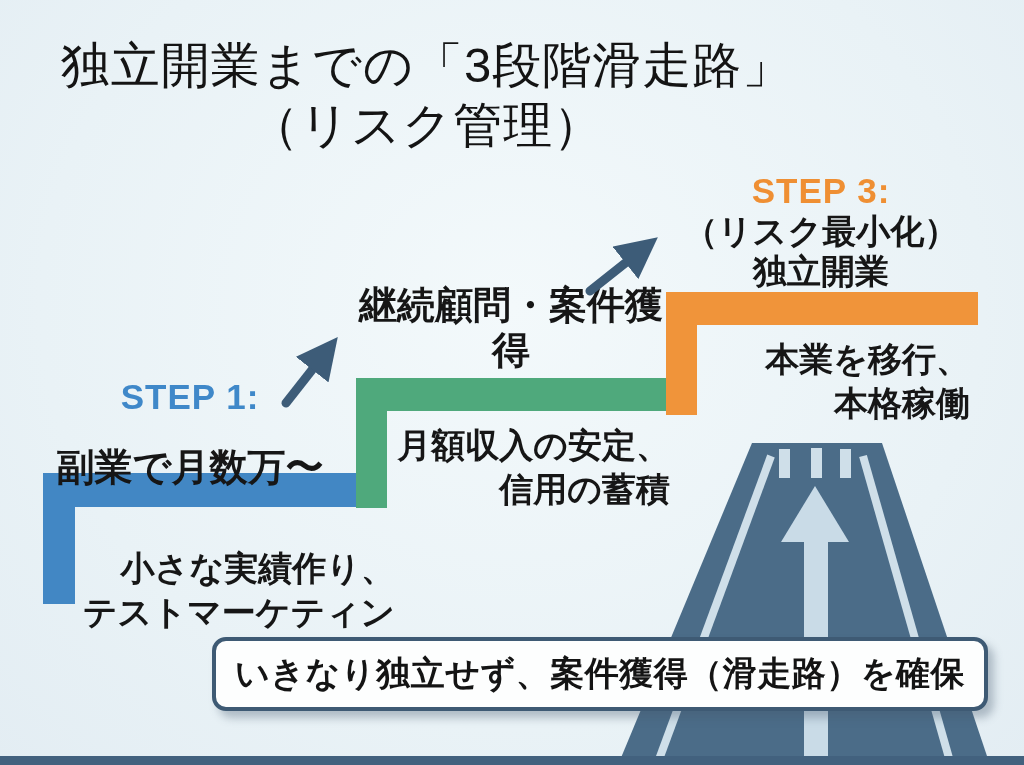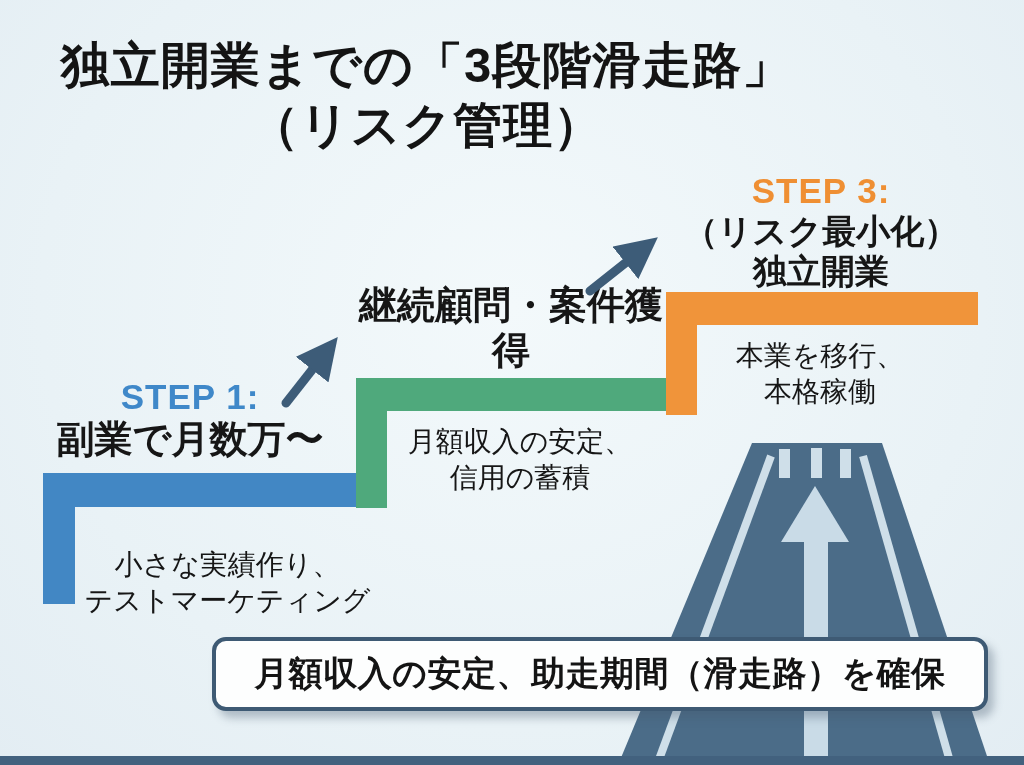--- a/index.html
+++ b/index.html
@@ -8,50 +8,50 @@
     background:#dde8ee;
   }
   .canvas{
     position:relative;
     width:1024px;height:765px;
     overflow:hidden;
     background:radial-gradient(ellipse at 50% 40%, #f3f9fb 0%, #e9f2f6 65%, #e3edf3 100%);
   }
   .title{
     position:absolute;left:0;top:36px;width:853px;
-    text-align:center;color:#141414;font-weight:700;
+    text-align:center;color:#141414;font-weight:400;
     line-height:1.22;letter-spacing:1px;
   }
   .title .t1{font-size:49px;display:block;}
   .title .t2{font-size:49px;display:block;}
 
   
   .shape{position:absolute;z-index:2;}
   .bar1{left:43px;top:473px;width:313px;height:34px;background:#4287c4;}
   .leg1{left:43px;top:473px;width:32px;height:131px;background:#4287c4;}
   .bar2{left:356px;top:378px;width:310px;height:33px;background:#4fa97c;}
   .leg2{left:356px;top:378px;width:31px;height:130px;background:#4fa97c;}
   .bar3{left:666px;top:292px;width:312px;height:33px;background:#f0943a;}
   .leg3{left:666px;top:292px;width:31px;height:123px;background:#f0943a;}
 
   .step-block{position:absolute;z-index:3;text-align:center;}
   .step-label{font-weight:800;font-size:35px;letter-spacing:1px;display:block;}
   .step-heading{font-weight:900;color:#161616;display:block;line-height:1.18;}
   .sb1{left:30px;top:377px;width:320px;}
   .sb1 .step-label{color:#3f88c9;}
-  .sb1 .step-heading{font-size:38px;}
+  .sb1 .step-heading{font-size:38px;margin-top:28px;}
   .sb2{left:350px;top:283px;width:322px;}
   .sb2 .step-label{color:#47a379;}
   .sb2 .step-heading{font-size:38px;}
   .sb3{left:660px;top:171px;width:322px;}
   .sb3 .step-label{color:#ef8f33;}
   .sb3 .step-heading{font-size:34px;}
 
-  .desc{position:absolute;z-index:3;text-align:center;color:#161616;
-        font-weight:400;font-size:28px;line-height:1.28;}
+  .desc{position:absolute;z-index:3;text-align:right;color:#161616;
+        font-weight:700;font-size:34px;line-height:1.28;}
   .d1{left:60px;top:516px;width:335px;margin-top:31px;}
   .d2{left:370px;top:424px;width:300px;}
   .d3{left:670px;top:338px;width:300px;}
   .desc span{display:block;}
 
   .overlay-svg{position:absolute;left:0;top:0;z-index:1;}
   .arrows-svg{position:absolute;left:0;top:0;z-index:3;}
 
   .banner{
     position:absolute;z-index:4;
@@ -131,16 +131,16 @@
     <defs>
       <marker id="ah" markerWidth="4.6" markerHeight="4.6" refX="3.2" refY="2.3" orient="auto" markerUnits="strokeWidth">
         <path d="M0,0 L4.6,2.3 L0,4.6 z" fill="#3d5c78"></path>
       </marker>
     </defs>
     <line x1="286" y1="403" x2="330" y2="347" stroke="#3d5c78" stroke-width="9" stroke-linecap="round" marker-end="url(#ah)"></line>
     <line x1="590" y1="291" x2="648" y2="245" stroke="#3d5c78" stroke-width="9" stroke-linecap="round" marker-end="url(#ah)"></line>
   </svg>
 
   <div class="banner">
-    <span class="banner-text">月額収入の安定、助走期間（滑走路）を確保</span>
+    <span class="banner-text">いきなり独立せず、案件獲得（滑走路）を確保</span>
   </div>
 
 </div>
 
 </body></html>

